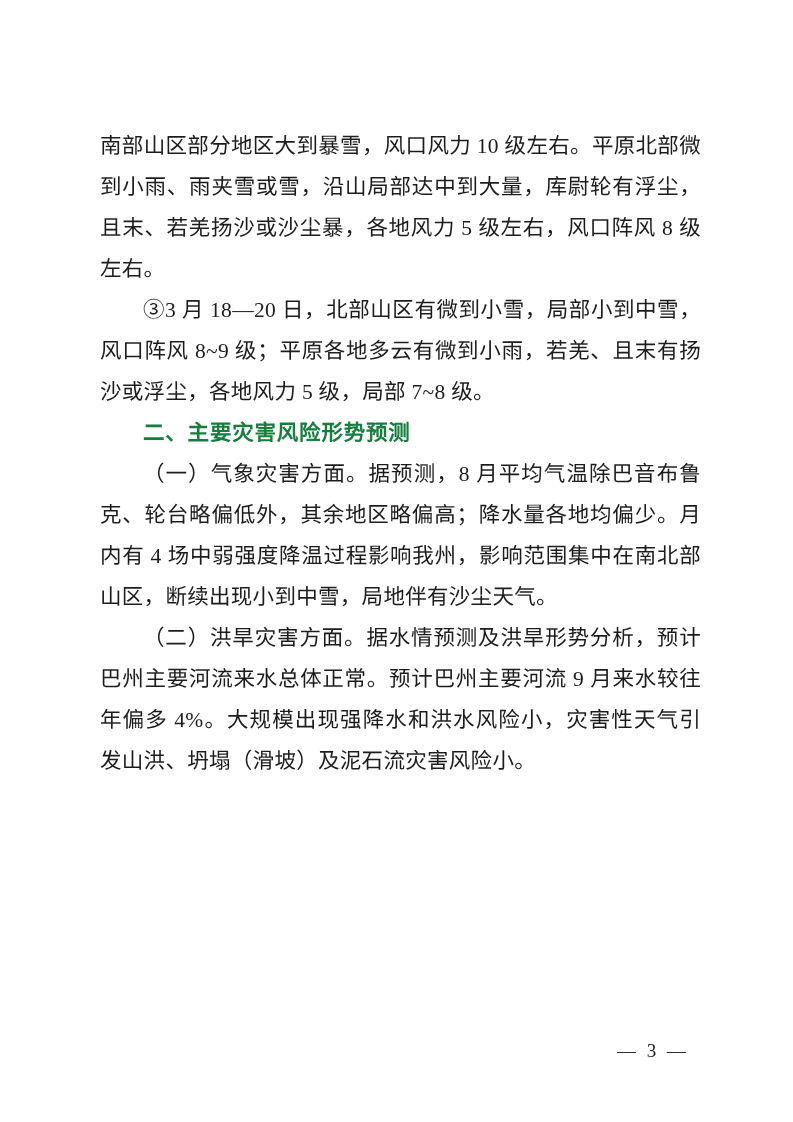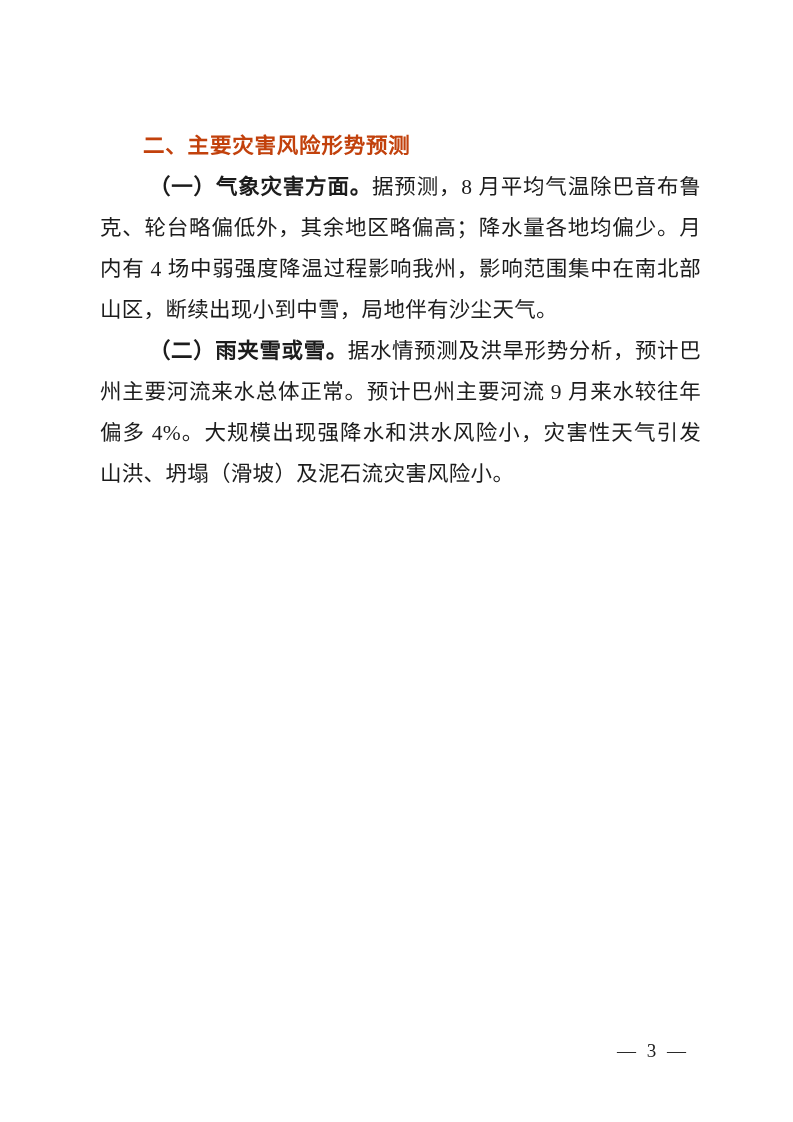--- a/index.html
+++ b/index.html
@@ -34,49 +34,50 @@
     text-indent: 2em;
   }
   .heading {
     margin: 0;
     text-indent: 2em;
     font-family: "Liberation Sans", "DejaVu Sans", sans-serif;
     font-weight: bold;
     font-size: 21.5px;
     line-height: 41px;
     letter-spacing: 0.8px;
-    color: #c2410c;
+    color: #15803d;
   }
   .lead {
-    font-weight: bold;
-    margin-left: 6px;
+    font-weight: normal;
   }
   .footer {
     position: absolute;
     top: 1040px;
     right: 104px;
     font-size: 19px;
     line-height: 22px;
     letter-spacing: 3px;
     color: #1c1c1c;
     font-family: "Liberation Serif", "DejaVu Serif", serif;
   }
 </style>
 </head>
 <body>
 
 <div class="page">
   <div class="content">
 
+    <p class="para">南部山区部分地区大到暴雪，风口风力 10 级左右。平原北部微到小雨、雨夹雪或雪，沿山局部达中到大量，库尉轮有浮尘，且末、若羌扬沙或沙尘暴，各地风力 5 级左右，风口阵风 8 级左右。</p>
 
 
+    <p class="para indent">③3 月 18—20 日，北部山区有微到小雪，局部小到中雪，风口阵风 8~9 级；平原各地多云有微到小雨，若羌、且末有扬沙或浮尘，各地风力 5 级，局部 7~8 级。</p>
 
 
     <h2 class="heading">二、主要灾害风险形势预测</h2>
 
     <p class="para indent"><span class="lead">（一）气象灾害方面。</span><span>据预测，8 月平均气温除巴音布鲁克、轮台略偏低外，其余地区略偏高；降水量各地均偏少。月内有 4 场中弱强度降温过程影响我州，影响范围集中在南北部山区，断续出现小到中雪，局地伴有沙尘天气。</span></p>
 
-    <p class="para indent"><span class="lead">（二）雨夹雪或雪。</span><span>据水情预测及洪旱形势分析，预计巴州主要河流来水总体正常。预计巴州主要河流 9 月来水较往年偏多 4%。大规模出现强降水和洪水风险小，灾害性天气引发山洪、坍塌（滑坡）及泥石流灾害风险小。</span></p>
+    <p class="para indent"><span class="lead">（二）洪旱灾害方面。</span><span>据水情预测及洪旱形势分析，预计巴州主要河流来水总体正常。预计巴州主要河流 9 月来水较往年偏多 4%。大规模出现强降水和洪水风险小，灾害性天气引发山洪、坍塌（滑坡）及泥石流灾害风险小。</span></p>
 
   </div>
 
   <div class="footer">— 3 —</div>
 </div>
 
 </body></html>

